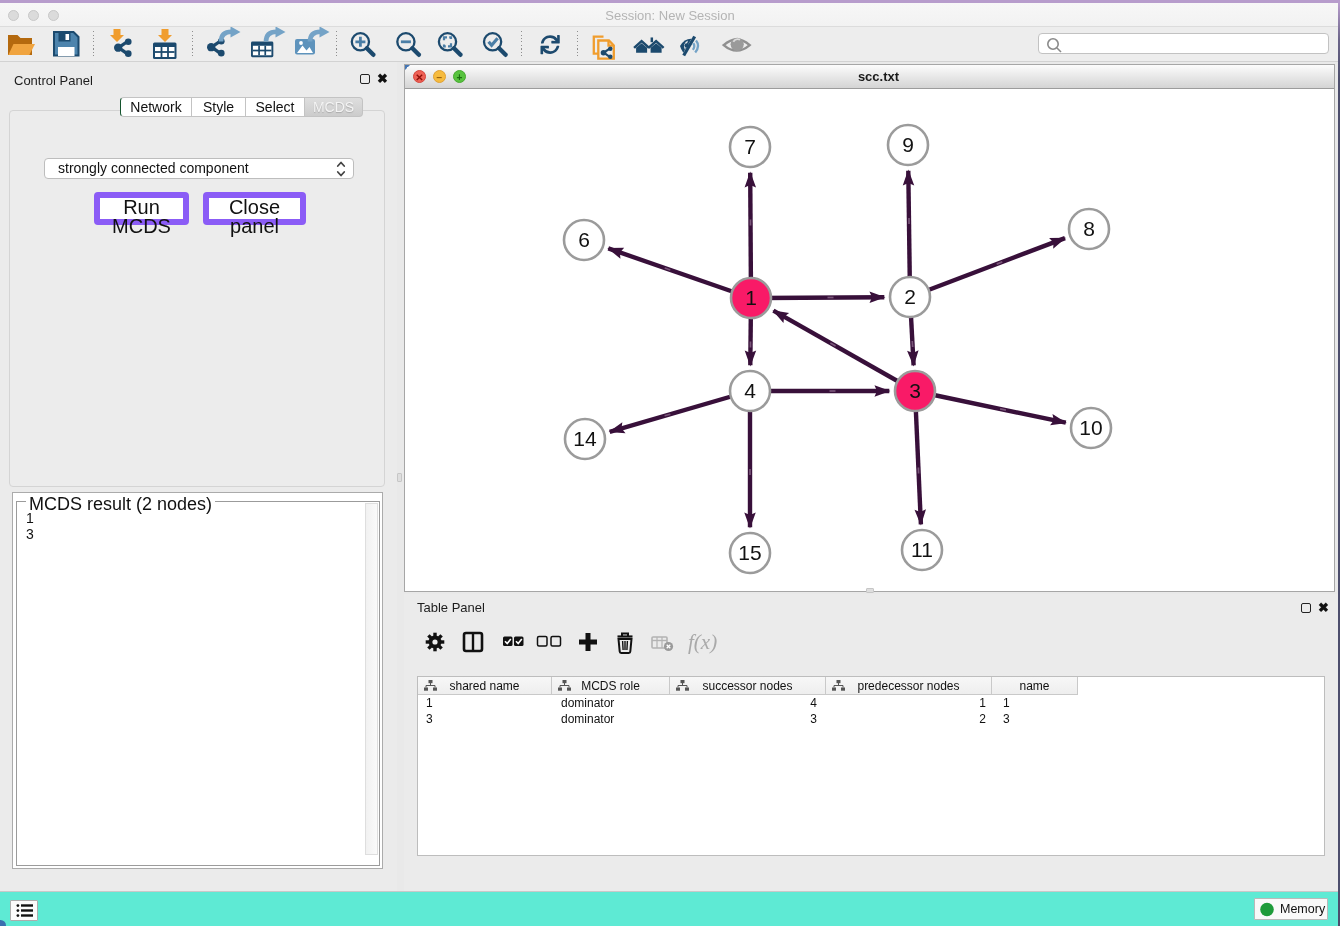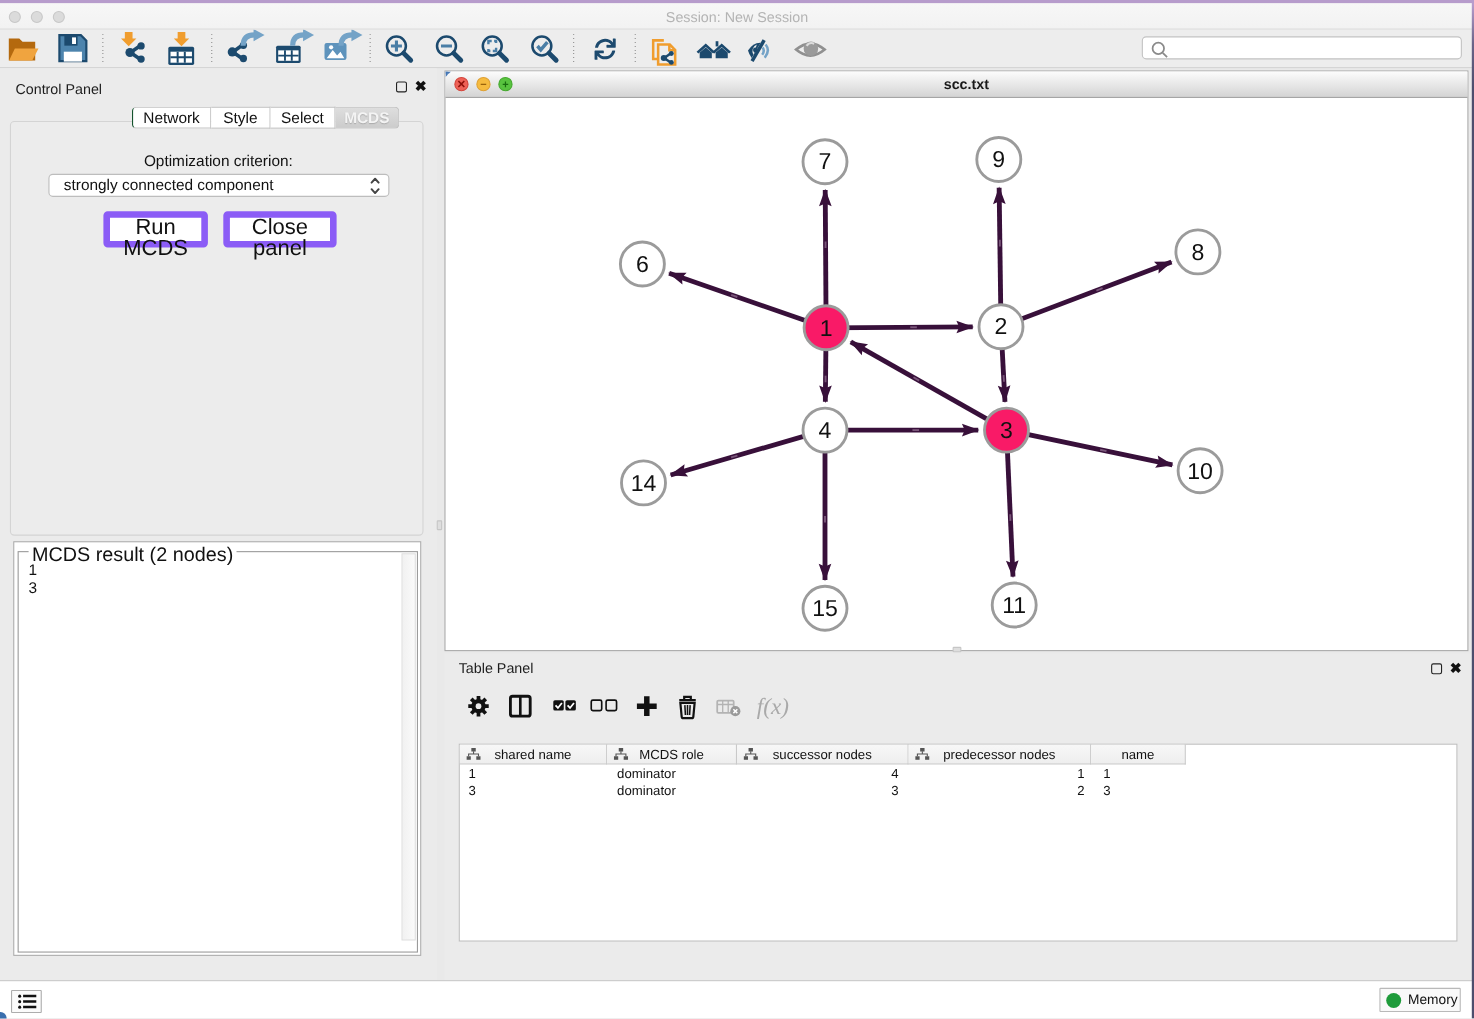--- a/index.html
+++ b/index.html
@@ -15,21 +15,21 @@
   .tsep { position:absolute; top:4px; height:27px; width:1px; background:repeating-linear-gradient(#8f8f8f 0 1px, transparent 1px 3.5px); }
   #searchbox { position:absolute; left:1038px; top:6px; width:291px; height:21px; background:#fff; border:1px solid #c2c2c2; border-radius:4px; }
   
   #cpanel { left:0; top:62px; width:397px; height:829px; background:#ebebeb; }
   #cptitle { position:absolute; left:14px; top:11px; font-size:13px; color:#1d1d1d; }
   .pfloat { position:absolute; width:10px; height:10px; border:1.5px solid #222; border-radius:2px; }
   .pclose { position:absolute; font-size:13px; color:#111; font-weight:bold; }
   .tabrow { position:absolute; display:flex; height:20px; z-index:3; }
   .tab { background:#fff; border:1px solid #c3c3c3; border-left:none; font-size:14px; color:#111; text-align:center; line-height:19px; }
   .tab.first { border-left:1px solid #14532d; border-radius:4px 0 0 4px;margin-left:41px; }
-  .tab.sel { background:linear-gradient(#dedede,#cccccc); color:#f4f4f4; border-radius:0 4px 4px 0; text-shadow:0 1px 1px #aaa;font-weight:bold; }
+  .tab.sel { background:linear-gradient(#dedede,#cccccc); color:#f4f4f4; border-radius:0 4px 4px 0; text-shadow:0 1px 1px #aaa; }
   #mcdspanel { position:absolute; left:9px; top:48px; width:376px; height:377px; border:1px solid #d4d4d4; border-radius:4px; background:#ececec; }
   #optlabel { position:absolute; left:0; top:76px; width:397px; text-align:center; font-size:14px; color:#111; }
   #optsel { position:absolute; left:44px; top:96px; width:310px; height:21px; background:#fff; border:1px solid #bdbdbd; border-radius:4px; font-size:14px; color:#111; line-height:19px; padding-left:13px; }
   .btn { position:absolute; height:33px; background:#fff; border:6px solid #8b5cf6; border-radius:4px; font-size:20px; color:#111; text-align:center; line-height:19px; }
   #resultbox { position:absolute; left:12px; top:430px; width:371px; height:377px; background:#fff; border:1px solid #ababab; }
   #fieldset { position:absolute; left:3px; top:8px; width:364px; height:365px; border:1px solid #9b9b9b; }
   #legend { position:absolute; left:9px; top:-8px; background:#fff; padding:0 3px; font-size:18px; color:#111; }
   #resulttext { position:absolute; left:13px; top:17px; font-size:14px; color:#111; line-height:16px; }
   #rscroll { position:absolute; right:4px; top:10px; width:13px; height:352px; background:linear-gradient(90deg,#f1f1f1,#fafafa); border:1px solid #dedede; }
   
@@ -41,21 +41,21 @@
   
   #tpanel { left:404px; top:594px; width:936px; height:297px; background:#ebebeb; }
   #tptitle { position:absolute; left:13px; top:6px; font-size:13px; color:#1d1d1d; }
   #ttools { position:absolute; left:0; top:28px; width:936px; height:40px; }
   #tgrid { position:absolute; left:13px; top:82px; width:908px; height:180px; background:#fff; border:1px solid #bdbdbd; }
   .th { position:absolute; top:0; height:18px; background:linear-gradient(#f7f7f7,#eeeeee); border-right:1px solid #c9c9c9; border-bottom:1px solid #c9c9c9; font-size:12px; color:#111; text-align:center; line-height:18px; }
   .td { position:absolute; font-size:12px; color:#111; height:16px; line-height:16px; }
   .btabs { position:absolute; top:272px; left:0; width:936px; text-align:center; }
   .btab { display:inline-block; background:#fff; border:1px solid #c3c3c3; border-left:none; font-size:13.5px; font-weight:bold; color:#111; height:21px; line-height:20px; vertical-align:top; }
   
-  #statusbar { left:0; top:891px; width:1340px; height:35px; background:#ffffff; border-top:1px solid #c8c8c8; }
+  #statusbar { left:0; top:891px; width:1340px; height:35px; background:#5eead4; border-top:1px solid #c8c8c8; }
   #listbtn { position:absolute; left:10px; top:8px; width:28px; height:21px; background:#fbfbfb; border:1px solid #adadad; border-radius:1px; }
   #membtn { position:absolute; left:1254px; top:6px; width:74px; height:22px; background:#f9f9f9; border:1px solid #b9b9b9; border-radius:1px; font-size:12.5px; color:#111; }
 </style>
 </head>
 <body>
 <div class="abs" id="purpletop"></div>
 <div class="abs" id="titlebar">
   <div class="tl" style="left:8px;"></div>
   <div class="tl" style="left:28px;"></div>
   <div class="tl" style="left:48px;"></div>
@@ -210,21 +210,20 @@
   <div id="cptitle">Control Panel</div>
   <div class="pfloat" style="left:360px; top:12px;"></div>
   <div class="pclose" style="left:377px; top:9px;">✖</div>
   <div class="tabrow" style="left:79px; top:35px;">
     <div class="tab first" style="width:72px;">Network</div>
     <div class="tab" style="width:54px;">Style</div>
     <div class="tab" style="width:59px;">Select</div>
     <div class="tab sel" style="width:58px;">MCDS</div>
   </div>
   <div id="mcdspanel"></div>
-  <div id="optlabel">Optimization criterion:</div>
   <div id="optsel">strongly connected component<svg width="14" height="18" style="position:absolute;right:5px;top:1px">
         <path d="M3.8,6 L7,2.5 L10.2,6 M3.8,12 L7,15.5 L10.2,12" fill="none" stroke="#444" stroke-width="1.8" stroke-linecap="round" stroke-linejoin="round"></path>
       </svg></div>
   <div class="btn" style="left:94px; top:130px; width:95px;">Run MCDS</div>
   <div class="btn" style="left:203px; top:130px; width:103px;">Close panel</div>
   <div id="resultbox">
     <div id="fieldset">
         <div id="legend">MCDS result (2 nodes)</div>
       </div>
     <div id="resulttext">1<br>3</div>

